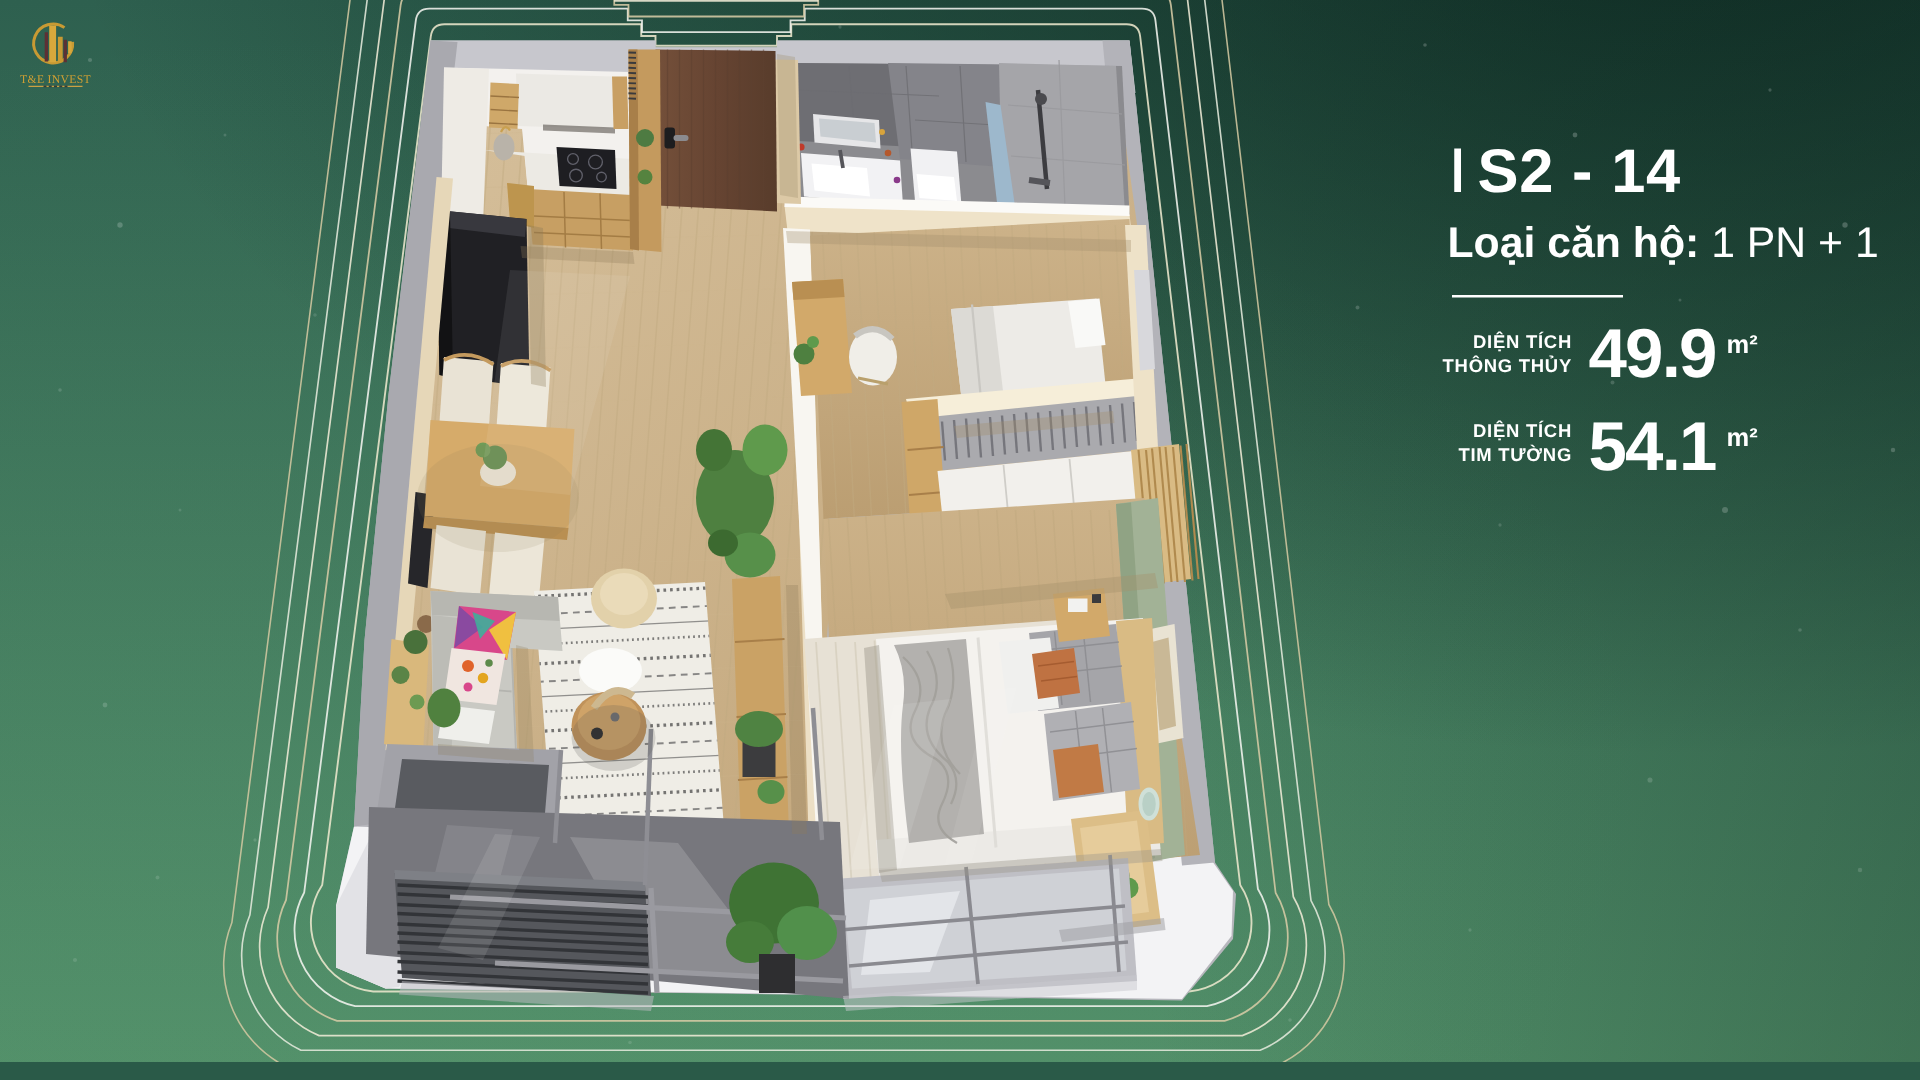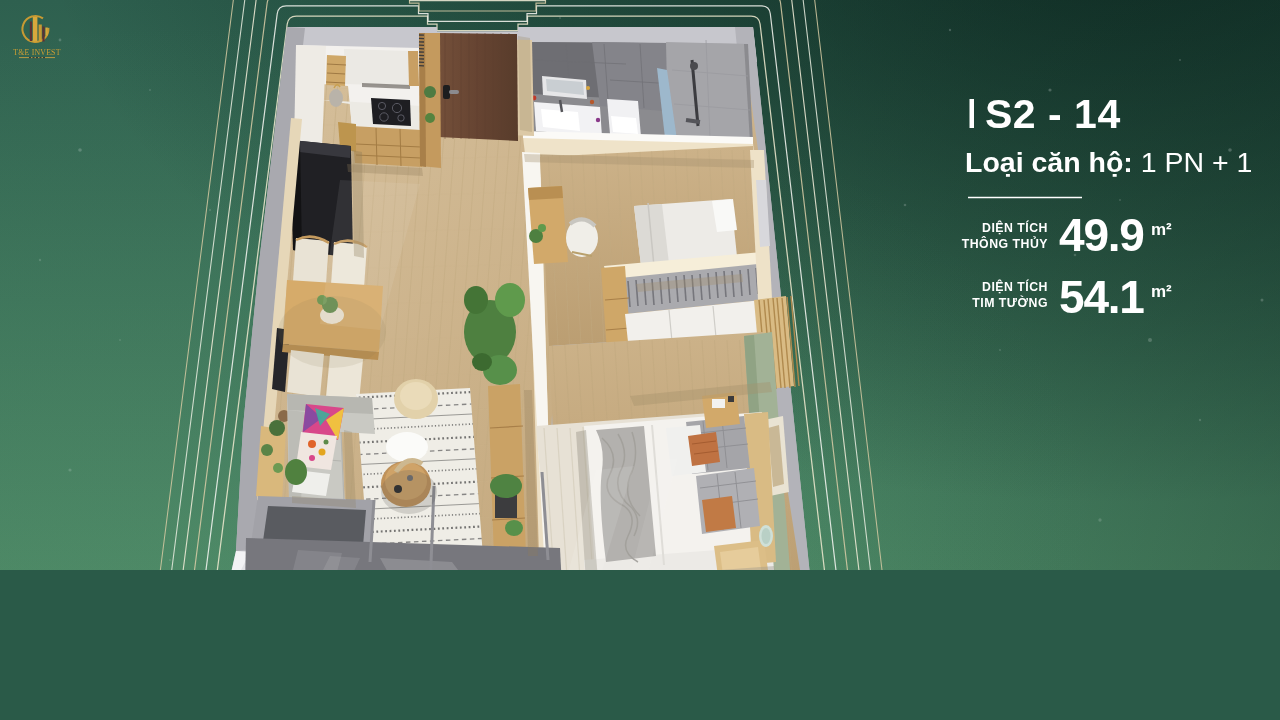--- a/index.html
+++ b/index.html
@@ -1,17 +1,17 @@
 <!DOCTYPE html>
 <html><head>
 <meta charset="utf-8">
 <title>S2-14</title>
 <style>
 html,body{margin:0;padding:0;background:#2a5a48;}
-#stage{width:1280px;height:570px;overflow:hidden;position:relative;font-family:"Liberation Sans",sans-serif;}
+#stage{width:1280px;height:708px;overflow:hidden;position:relative;font-family:"Liberation Sans",sans-serif;}
 </style>
 </head>
 <body>
 <div id="stage">
 <svg width="1280" height="720" viewBox="0 0 1280 720">
 <defs>
 <linearGradient id="bgv" x1="0" y1="0" x2="0" y2="1">
 <stop offset="0" stop-color="#2e604f"></stop>
           <stop offset="1" stop-color="#529069"></stop>
 </linearGradient>

